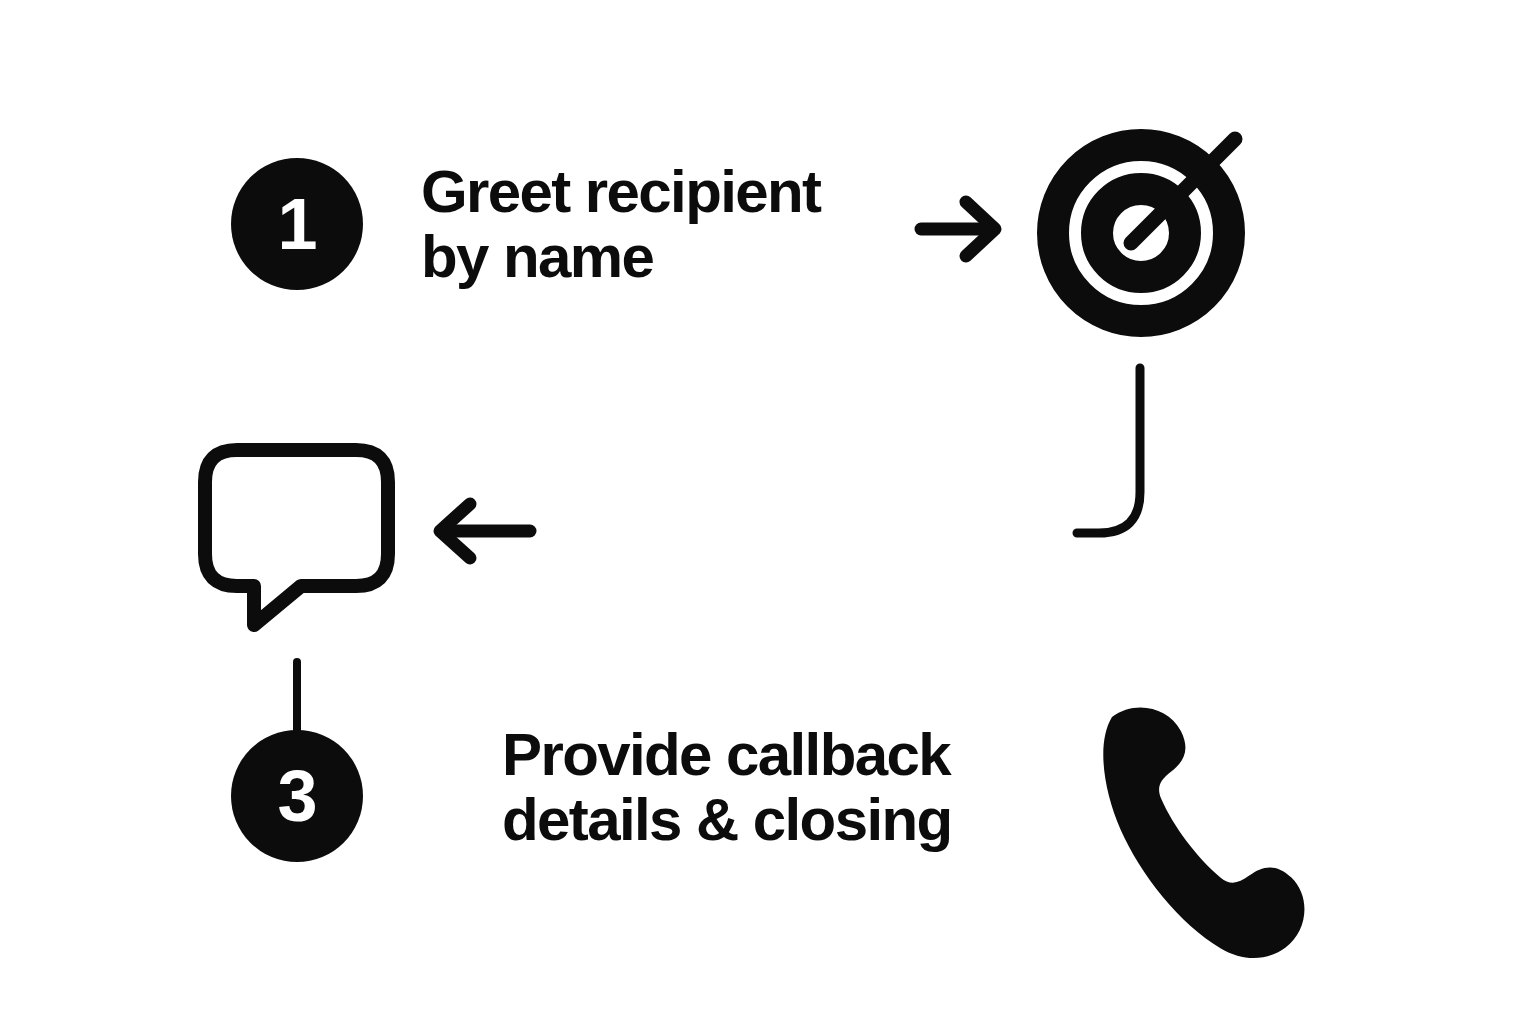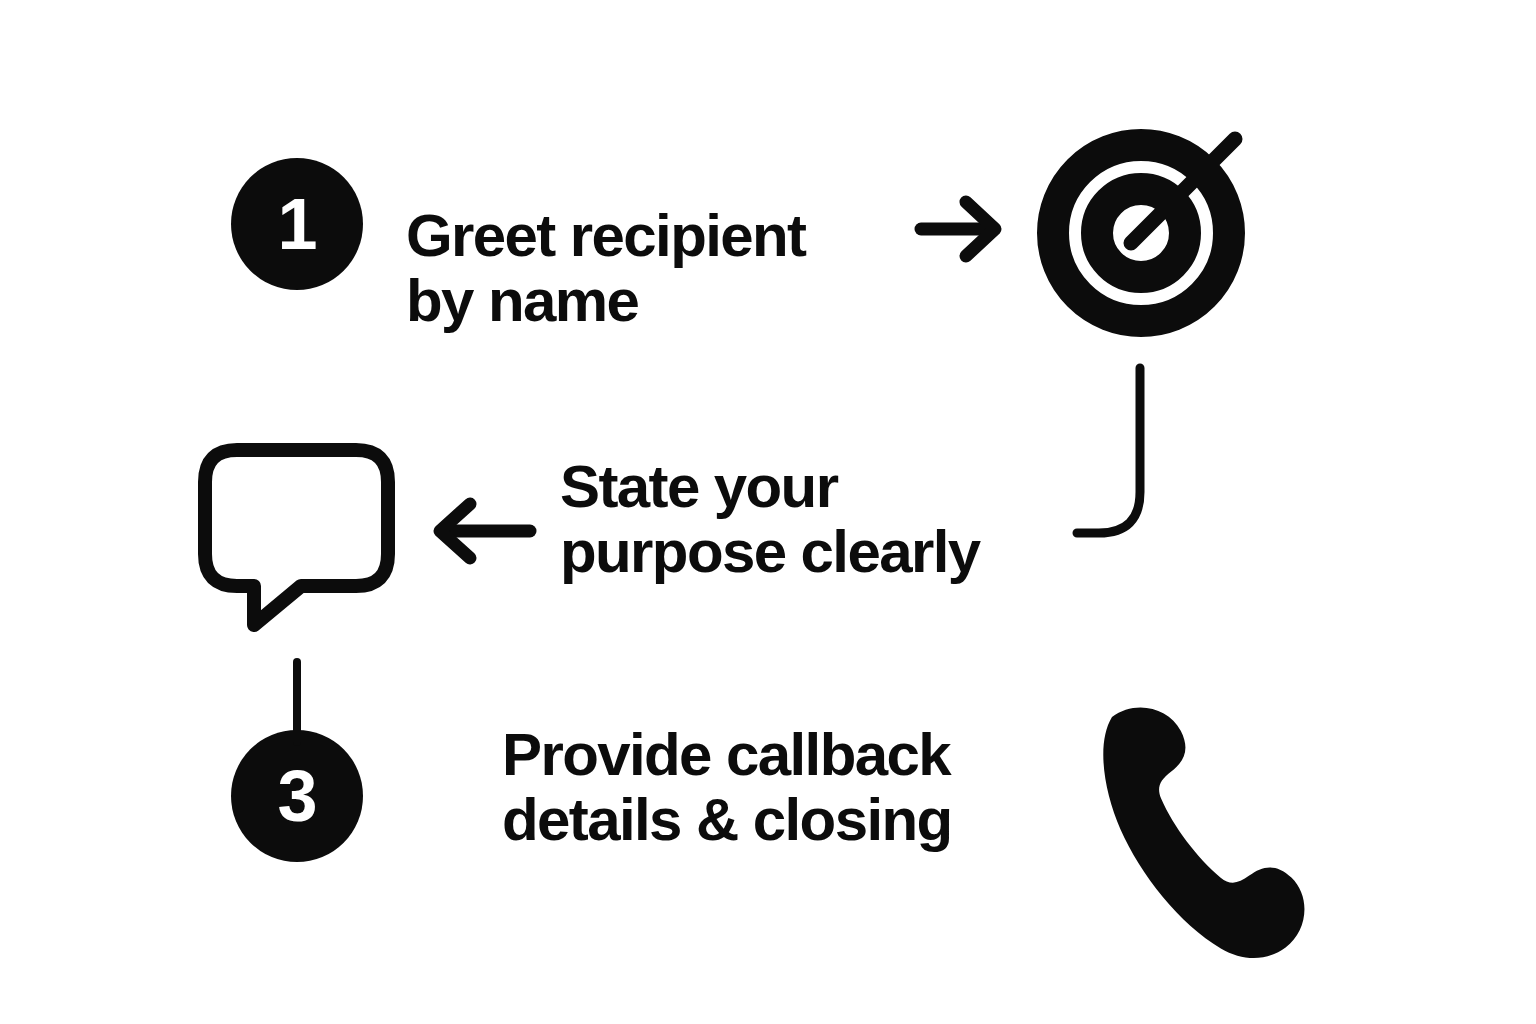--- a/index.html
+++ b/index.html
@@ -42,21 +42,21 @@
 
   
   .step-text {
     font-size: 60px;
     font-weight: 700;
     line-height: 1.08;
     letter-spacing: -1.6px;
     white-space: pre-line;
     color: #0c0c0c;
   }
-  #step1-text { left: 406px; top: 160px; margin-top: 44px; }
+  #step1-text { left: 421px; top: 160px; }
   #step2-text { left: 560px; top: 455px; }
   #step3-text { left: 478px; top: 723px; margin-left: 24px; }
 
   
   #vector-layer {
     position: absolute;
     left: 0; top: 0;
     width: 1536px;
     height: 1024px;
     pointer-events: none;
@@ -72,22 +72,20 @@
     <span>1</span>
   </div>
 
   <div class="badge abs" id="badge-3">
     <span>3</span>
   </div>
 
   <div class="step-text abs" id="step1-text">Greet recipient
 by name</div>
 
-  <div class="step-text abs" id="step2-text">State your
-purpose clearly</div>
 
   <div class="step-text abs" id="step3-text">Provide callback
 details &amp; closing</div>
 
   <svg id="vector-layer" viewBox="0 0 1536 1024" xmlns="http://www.w3.org/2000/svg">
 
     <g fill="none" stroke="#0c0c0c" stroke-width="13" stroke-linecap="round" stroke-linejoin="round">
       <line x1="921" y1="229" x2="992" y2="229"></line>
       <polyline points="966,202 995,229 966,256"></polyline>
     </g>

